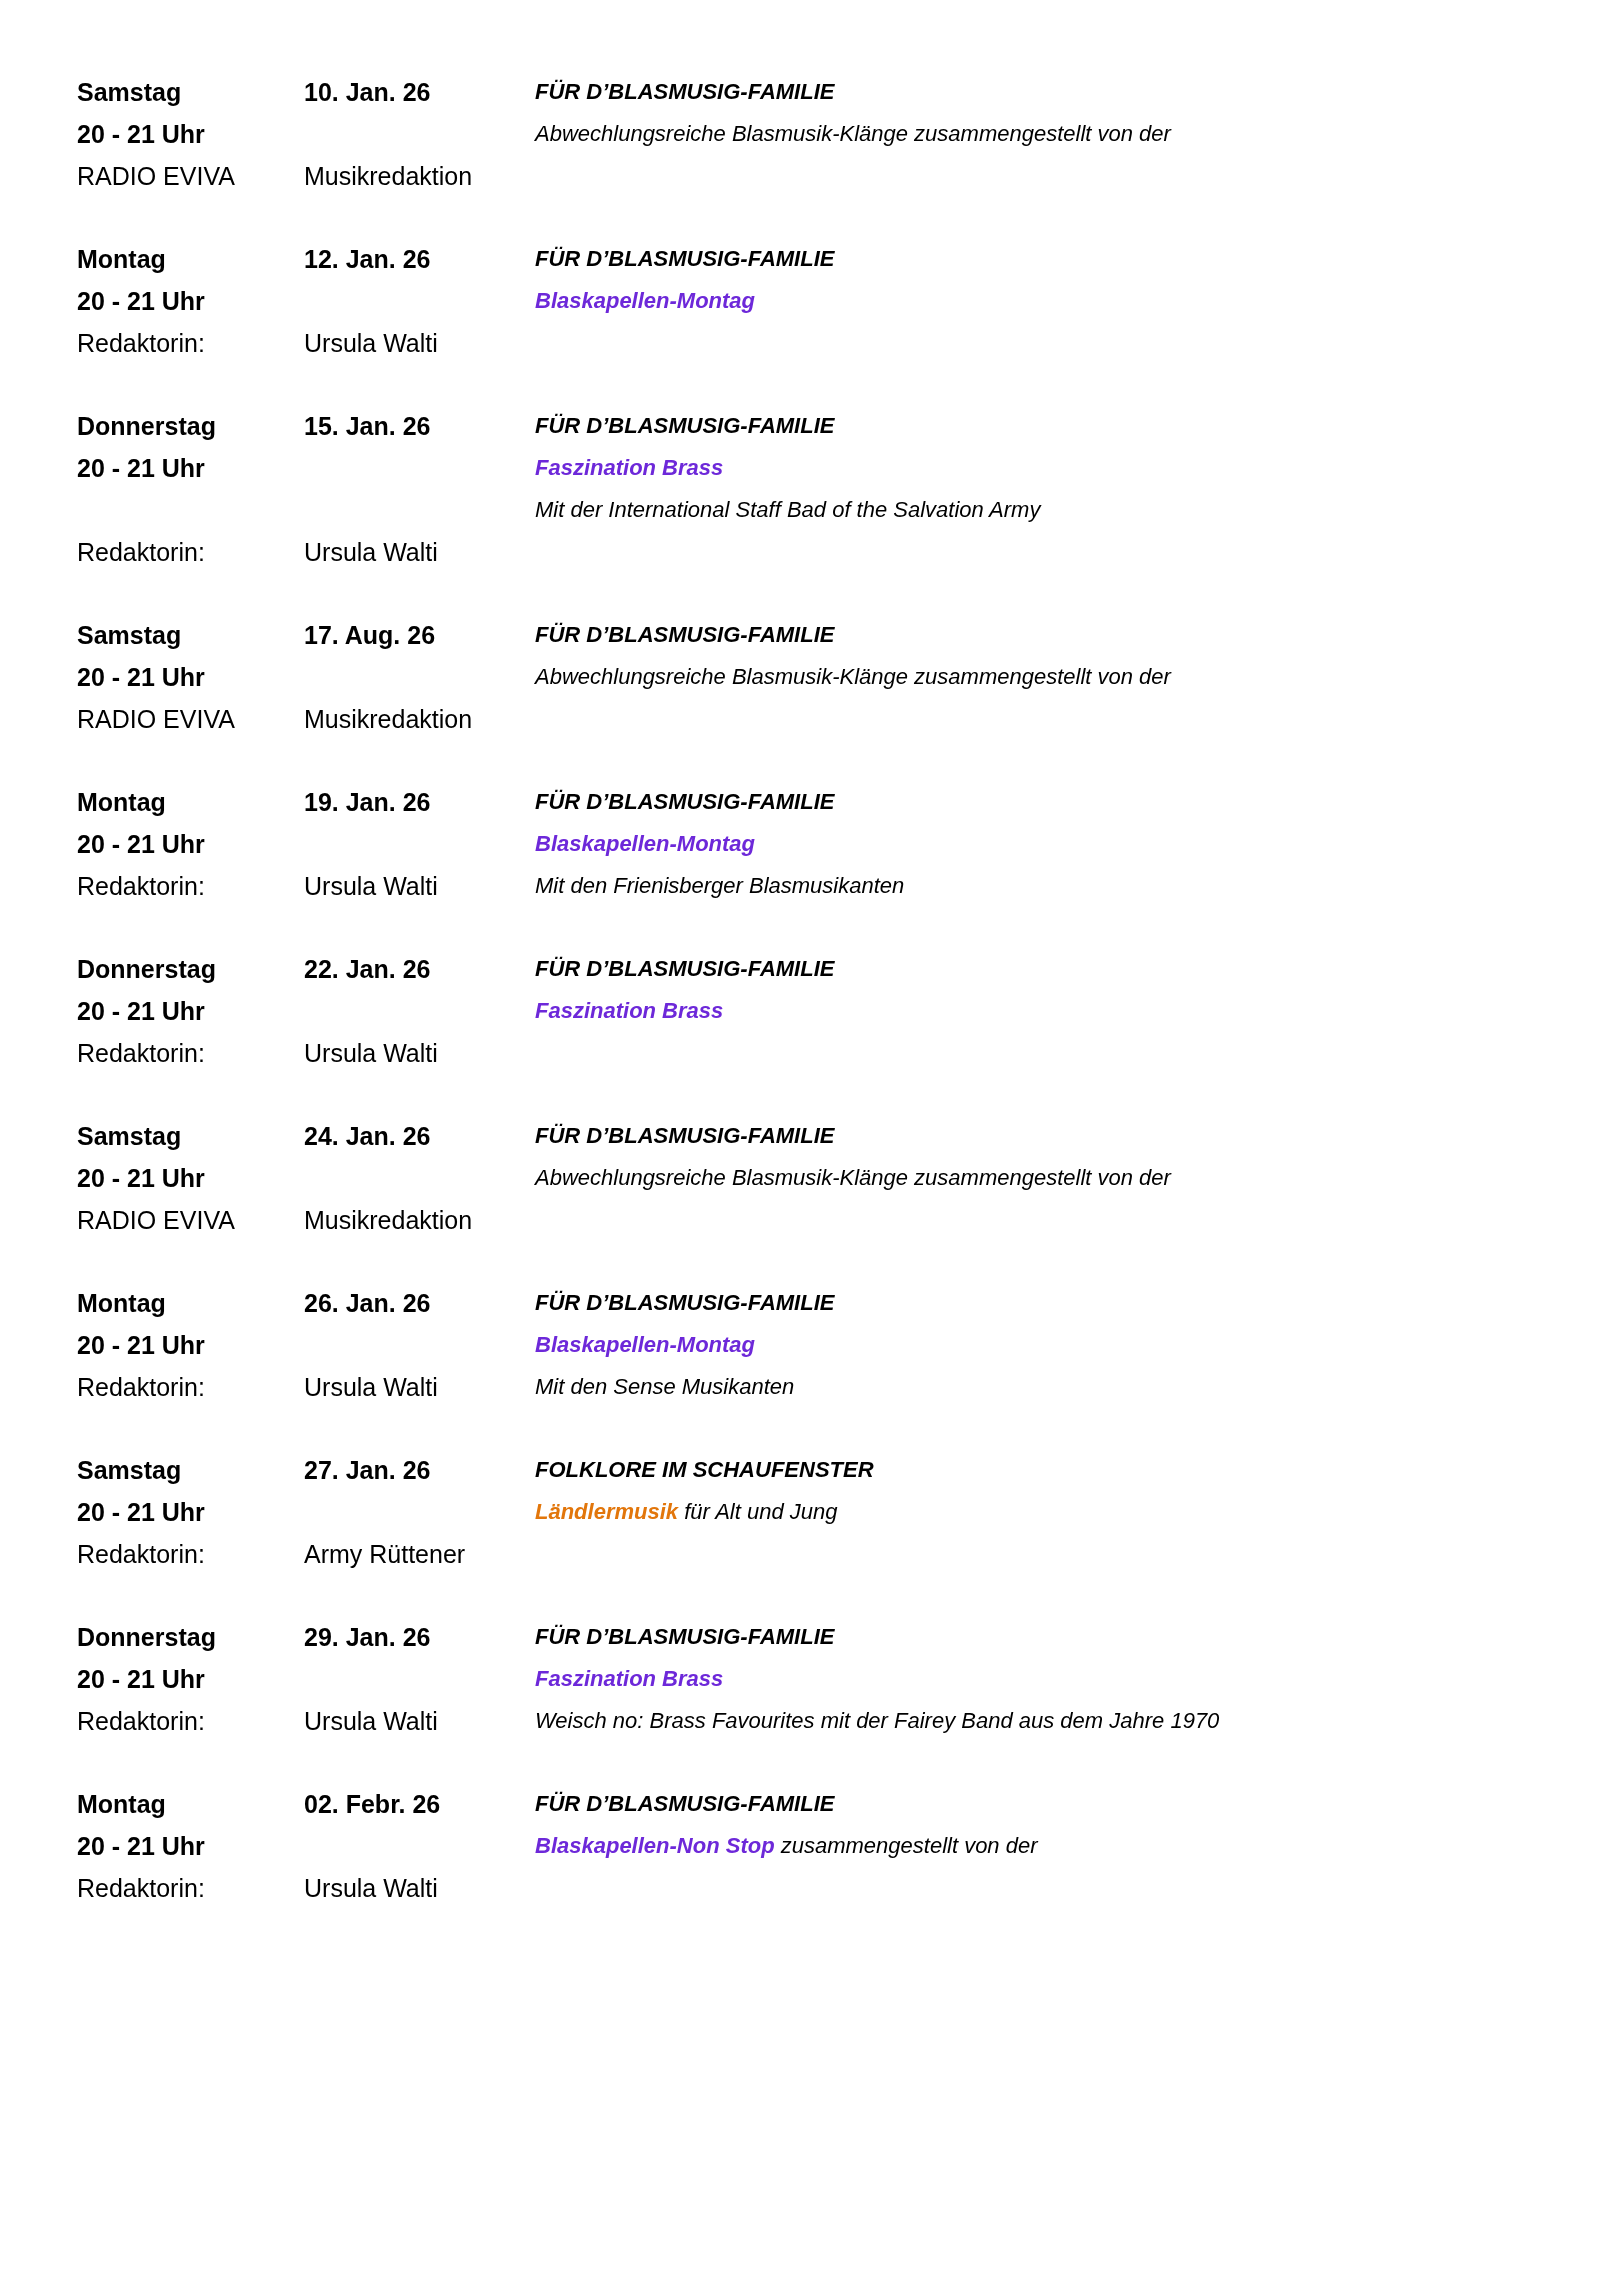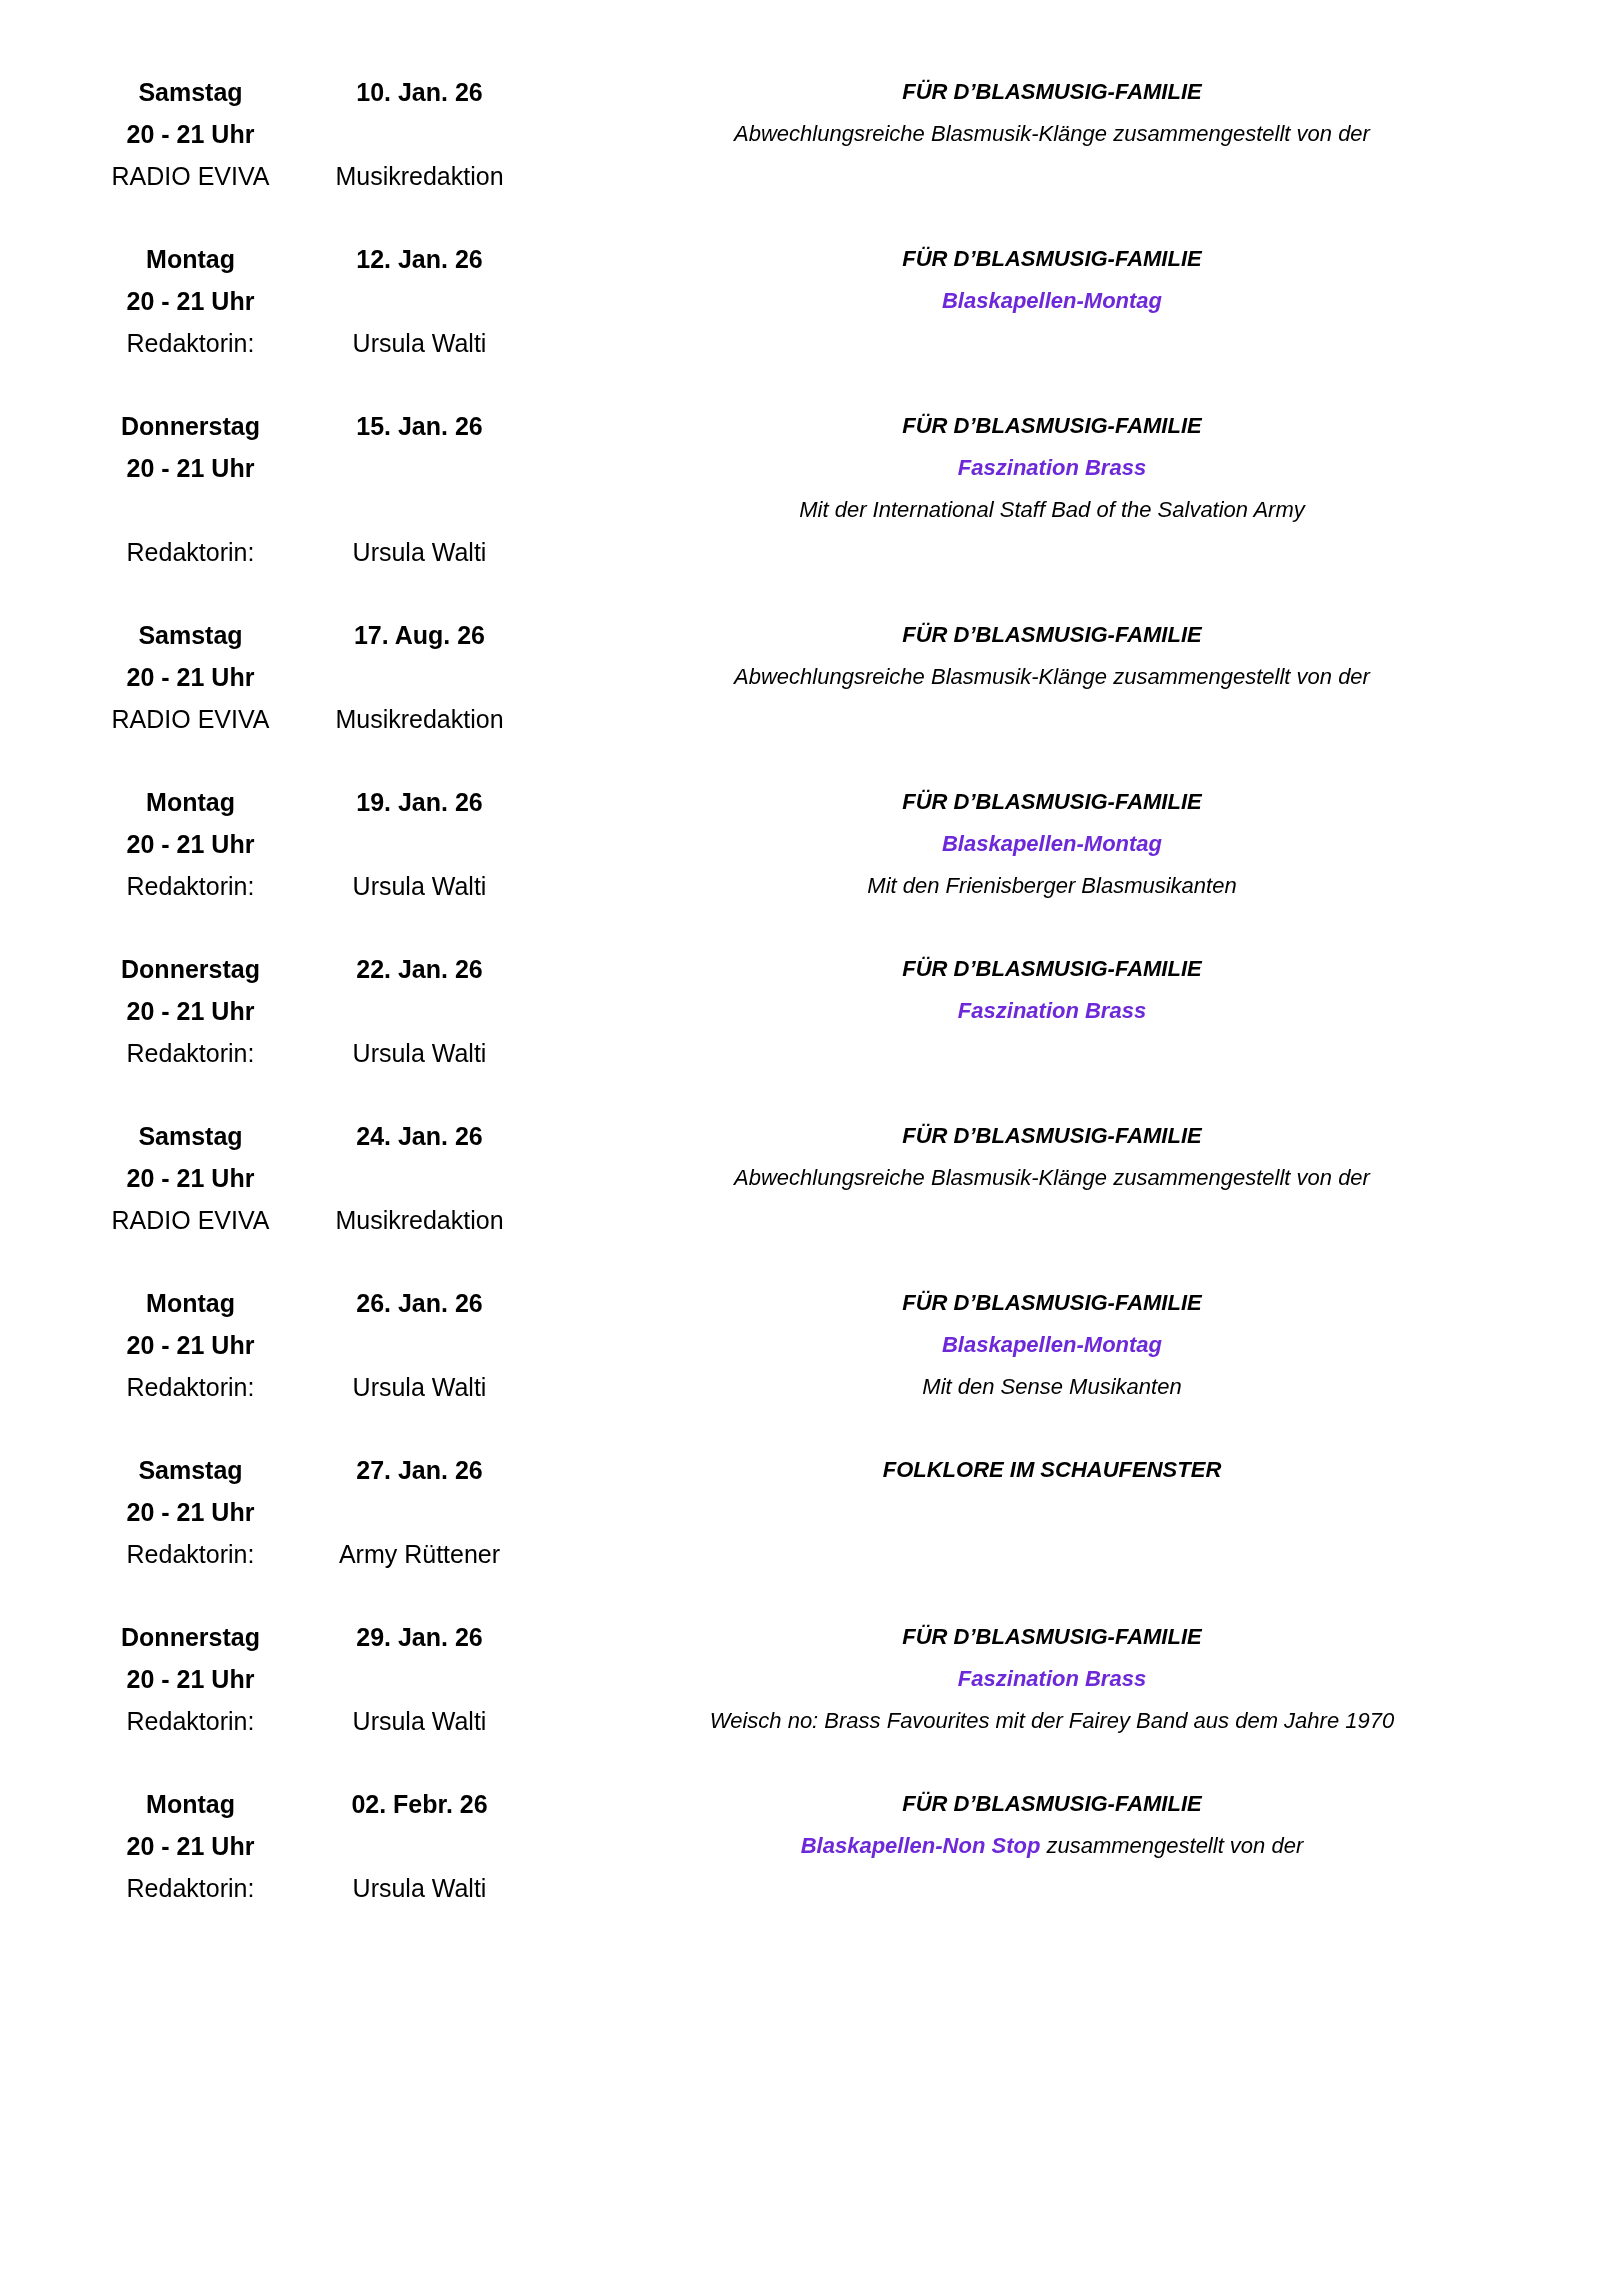--- a/index.html
+++ b/index.html
@@ -28,21 +28,20 @@
 
   .schedule {
     position: absolute;
     left: 77px;
     top: 71px;
     width: 1492px;
   }
 
   .entry {
     margin-bottom: 41px;
-    text-align: center;
   }
 
   .row {
     display: flex;
     align-items: flex-start;
     min-height: 42px;
     line-height: 42px;
   }
 
   .c1 {
@@ -233,20 +232,21 @@
       </div>
       <div class="entry">
         <div class="row">
           <div class="c1 bold">Samstag</div>
           <div class="c2 bold">27. Jan. 26</div>
           <div class="c3 title-line">FOLKLORE IM SCHAUFENSTER</div>
         </div>
         <div class="row">
           <div class="c1 bold">20 - 21 Uhr</div>
           <div class="c2"></div>
+          <div class="c3"><span class="orange">Ländlermusik</span> <span class="plain">für Alt und Jung</span></div>
         </div>
         <div class="row">
           <div class="c1 reg">Redaktorin:</div>
           <div class="c2 reg">Army Rüttener</div>
           <div class="c3 plain"></div>
         </div>
       </div>
       <div class="entry">
         <div class="row">
           <div class="c1 bold">Donnerstag</div>

